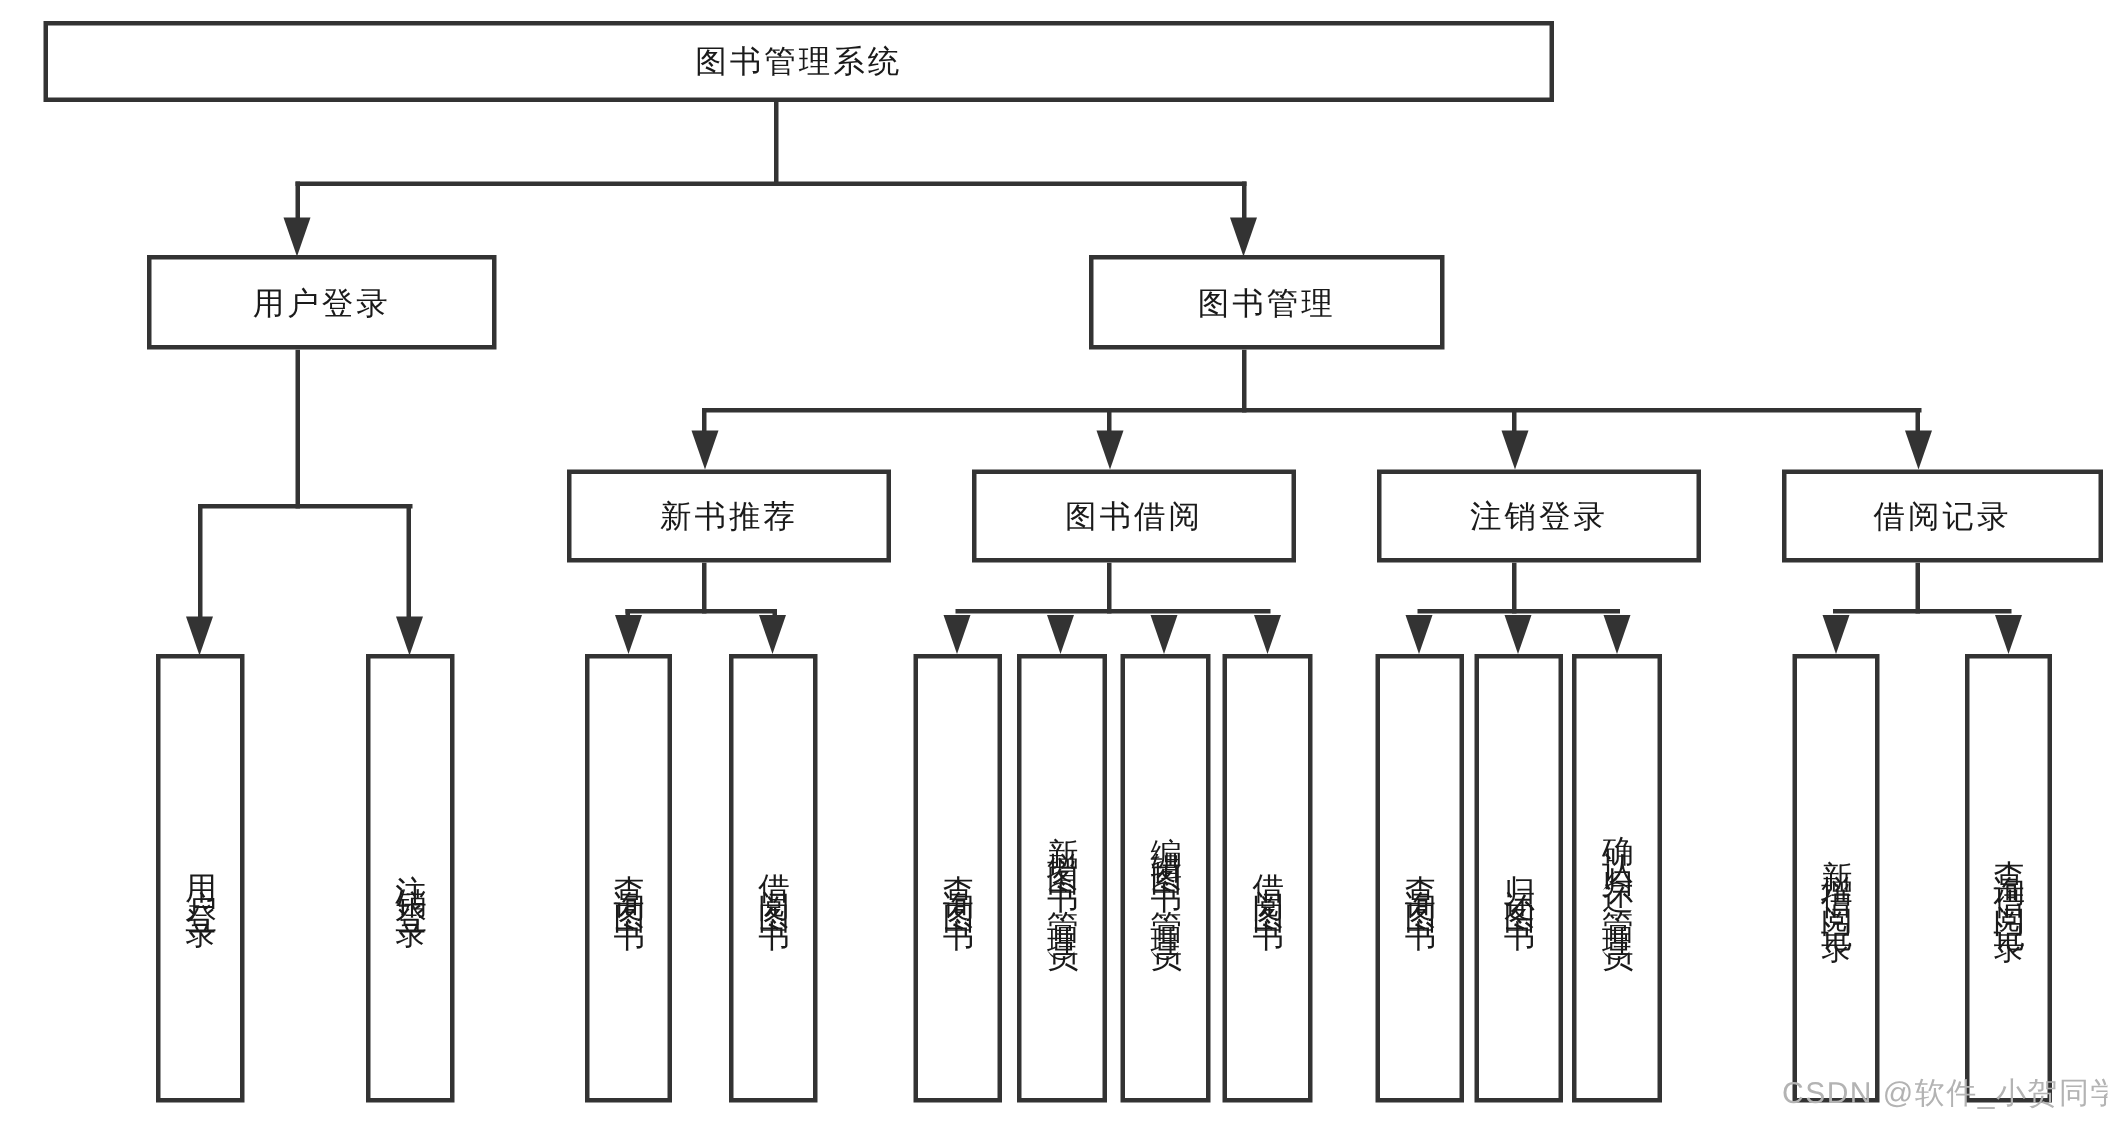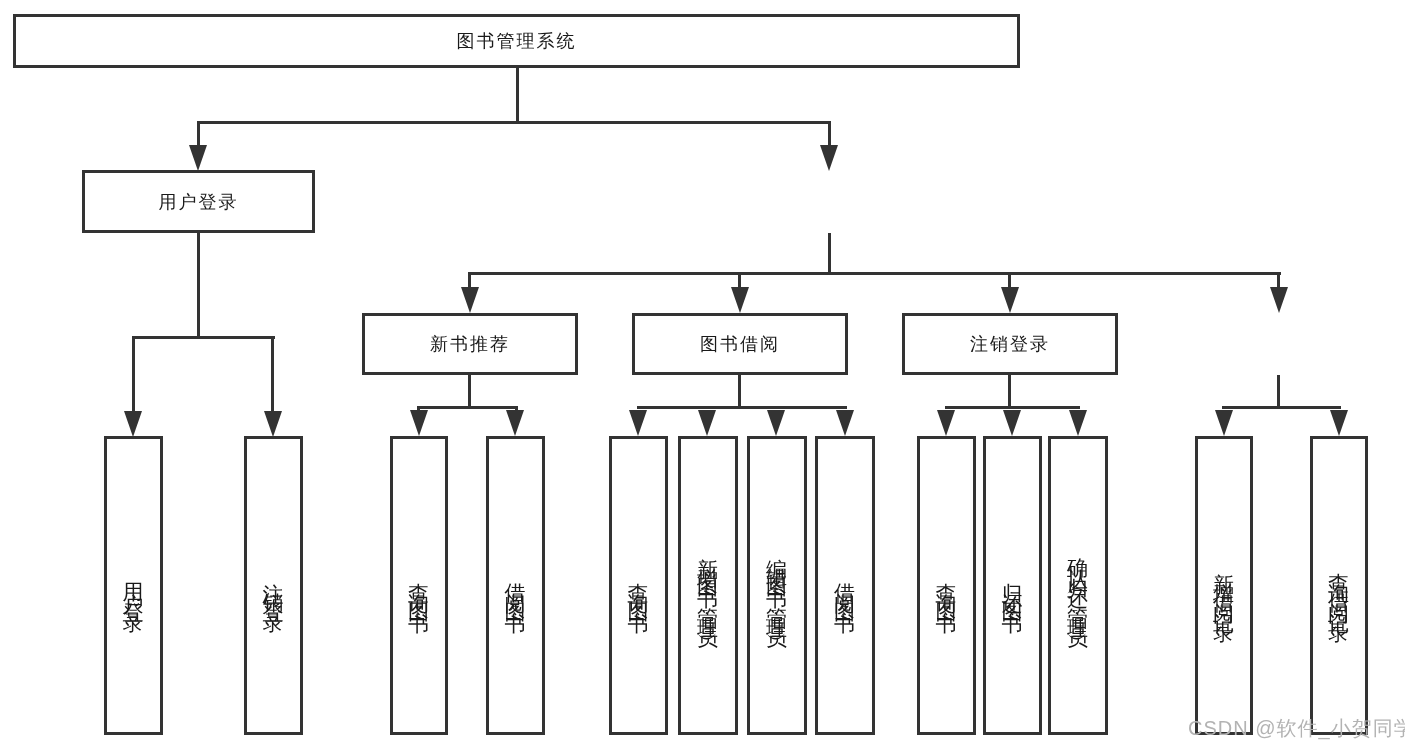--- a/index.html
+++ b/index.html
@@ -12,21 +12,21 @@
   .canvas { position: relative; width: 1405px; height: 747px; background: #ffffff; }
 
   .box {
     position: absolute;
     background: #ffffff;
     border: 3px solid #333333;
     display: flex; align-items: center; justify-content: center;
     color: #1a1a1a;
     z-index: 2;
   }
-  .hbox { font-size: 18px; letter-spacing: 2px; }
+  .hbox { font-size: 21px; letter-spacing: 2px; margin-left: 16px; }
   .vbox { z-index: 2; }
   .vlbl {
     writing-mode: vertical-rl;
     text-orientation: mixed;
     font-size: 21px;
     line-height: 1;
     letter-spacing: 10px;
     color: #1a1a1a;
     max-height: 290px;
   }
@@ -56,20 +56,23 @@
   <div class="line" style="left:516px;top:68px;width:3px;height:56px"></div>
   <div class="line" style="left:197px;top:121px;width:634px;height:3px"></div>
   <div class="line" style="left:197px;top:121px;width:3px;height:28px"></div>
   <div class="arrow" style="left:189px;top:145px"></div>
   <div class="line" style="left:828px;top:121px;width:3px;height:28px"></div>
   <div class="arrow" style="left:820px;top:145px"></div>
 
   <div class="box hbox" style="left:82px;top:170px;width:233px;height:63px">
     <span>用户登录</span>
   </div>
+  <div class="box hbox" style="left:710px;top:170px;width:237px;height:63px">
+    <span>图书管理</span>
+  </div>
 
   <div class="line" style="left:197px;top:233px;width:3px;height:106px"></div>
   <div class="line" style="left:132px;top:336px;width:143px;height:3px"></div>
   <div class="line" style="left:132px;top:336px;width:3px;height:78px"></div>
   <div class="arrow" style="left:124px;top:411px"></div>
   <div class="line" style="left:271px;top:336px;width:3px;height:78px"></div>
   <div class="arrow" style="left:264px;top:411px"></div>
 
   <div class="line" style="left:828px;top:233px;width:3px;height:42px"></div>
   <div class="line" style="left:468px;top:272px;width:813px;height:3px"></div>
@@ -83,20 +86,23 @@
   <div class="arrow" style="left:1270px;top:287px"></div>
 
   <div class="box hbox" style="left:632px;top:313px;width:216px;height:62px">
     <span>图书借阅</span>
   </div>
   <div class="box hbox" style="left:362px;top:313px;width:216px;height:62px">
     <span>新书推荐</span>
   </div>
   <div class="box hbox" style="left:902px;top:313px;width:216px;height:62px">
     <span>注销登录</span>
+  </div>
+  <div class="box hbox" style="left:1172px;top:313px;width:214px;height:62px">
+    <span>借阅记录</span>
   </div>
 
   <div class="line" style="left:468px;top:375px;width:3px;height:34px"></div>
   <div class="line" style="left:417px;top:406px;width:101px;height:3px"></div>
   <div class="line" style="left:417px;top:406px;width:3px;height:9px"></div>
   <div class="arrow" style="left:410px;top:410px"></div>
   <div class="line" style="left:515px;top:406px;width:3px;height:9px"></div>
   <div class="arrow" style="left:506px;top:410px"></div>
 
   <div class="line" style="left:738px;top:375px;width:3px;height:34px"></div>

